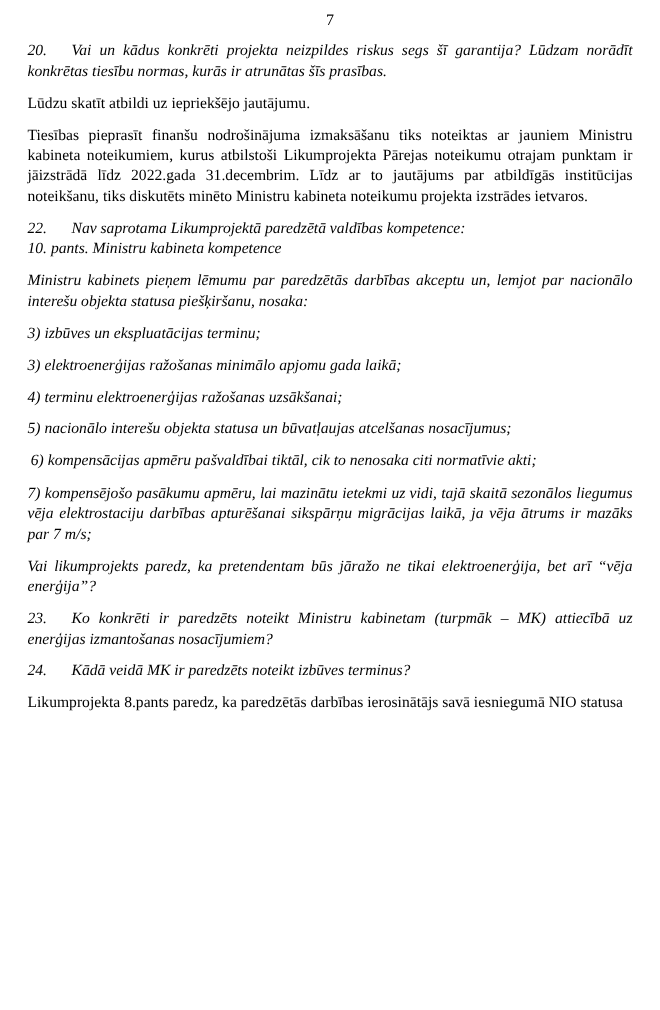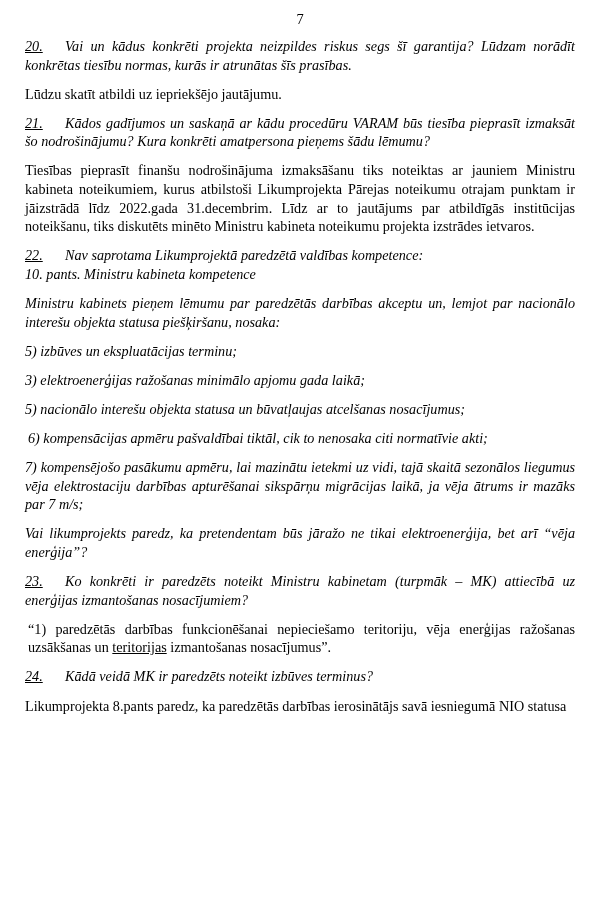--- a/index.html
+++ b/index.html
@@ -26,53 +26,52 @@
       height: 22px;
       margin-bottom: 5px;
     }
     p {
       margin: 0 0 10.5px 0;
       text-align: justify;
       text-justify: inter-word;
     }
     p.tight { margin-bottom: 0; }
     .q { font-style: italic; }
-    .qnum { display: inline-block; width: 40px; text-decoration: underline; }
+    .qnum { display: inline-block; width: 40px; }
     .u { text-decoration: underline; }
     .lead-space { padding-left: 3px; }
   </style>
 </head>
 <body>
 
 <div class="page">
   <div class="page-number">7</div>
 
 
   <p class="q"><span class="qnum">20.</span><span>Vai un kādus konkrēti projekta neizpildes riskus segs šī garantija? Lūdzam norādīt konkrētas tiesību normas, kurās ir atrunātas šīs prasības.</span></p>
 
   <p>Lūdzu skatīt atbildi uz iepriekšējo jautājumu.</p>
 
-  <p class="q"><span class="qnum">21.</span><span>Kādos gadījumos un saskaņā ar kādu procedūru VARAM būs tiesība pieprasīt izmaksāt šo nodrošinājumu? Kura konkrēti amatpersona pieņems šādu lēmumu?</span></p>
 
   <p>Tiesības pieprasīt finanšu nodrošinājuma izmaksāšanu tiks noteiktas ar jauniem Ministru kabineta noteikumiem, kurus atbilstoši Likumprojekta Pārejas noteikumu otrajam punktam ir jāizstrādā līdz 2022.gada 31.decembrim. Līdz ar to jautājums par atbildīgās institūcijas noteikšanu, tiks diskutēts minēto Ministru kabineta noteikumu projekta izstrādes ietvaros.</p>
 
   <p class="q tight"><span class="qnum">22.</span><span>Nav saprotama Likumprojektā paredzētā valdības kompetence:</span></p>
   <p class="q">10. pants. Ministru kabineta kompetence</p>
 
   <p class="q">Ministru kabinets pieņem lēmumu par paredzētās darbības akceptu un, lemjot par nacionālo interešu objekta statusa piešķiršanu, nosaka:</p>
 
-  <p class="q">5) izbūves un ekspluatācijas terminu;</p>
+  <p class="q">3) izbūves un ekspluatācijas terminu;</p>
   <p class="q">3) elektroenerģijas ražošanas minimālo apjomu gada laikā;</p>
+  <p class="q">4) terminu elektroenerģijas ražošanas uzsākšanai;</p>
   <p class="q">5) nacionālo interešu objekta statusa un būvatļaujas atcelšanas nosacījumus;</p>
   <p class="q lead-space">6) kompensācijas apmēru pašvaldībai tiktāl, cik to nenosaka citi normatīvie akti;</p>
   <p class="q">7) kompensējošo pasākumu apmēru, lai mazinātu ietekmi uz vidi, tajā skaitā sezonālos liegumus vēja elektrostaciju darbības apturēšanai sikspārņu migrācijas laikā, ja vēja ātrums ir mazāks par 7 m/s;</p>
 
   <p class="q">Vai likumprojekts paredz, ka pretendentam būs jāražo ne tikai elektroenerģija, bet arī “vēja enerģija”?</p>
 
 
   <p class="q"><span class="qnum">23.</span><span>Ko konkrēti ir paredzēts noteikt Ministru kabinetam (turpmāk – MK) attiecībā uz enerģijas izmantošanas nosacījumiem?</span></p>
 
-  <p class="lead-space"><span>“1) paredzētās darbības funkcionēšanai nepieciešamo teritoriju, vēja enerģijas ražošanas uzsākšanas un </span><span class="u">teritorijas</span><span> izmantošanas nosacījumus”.</span></p>
 
   <p class="q"><span class="qnum">24.</span><span>Kādā veidā MK ir paredzēts noteikt izbūves terminus?</span></p>
 
   <p>Likumprojekta 8.pants paredz, ka paredzētās darbības ierosinātājs savā iesniegumā NIO statusa</p>
 </div>
 
 </body></html>

